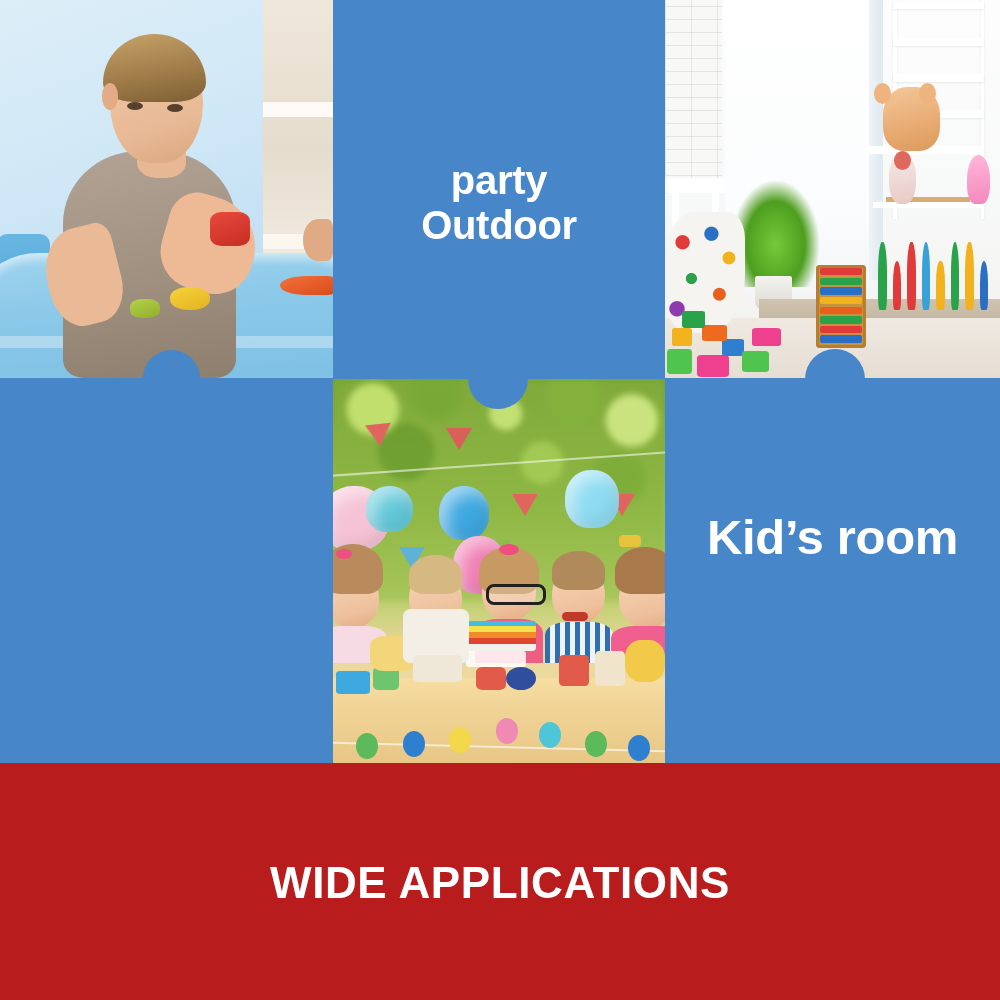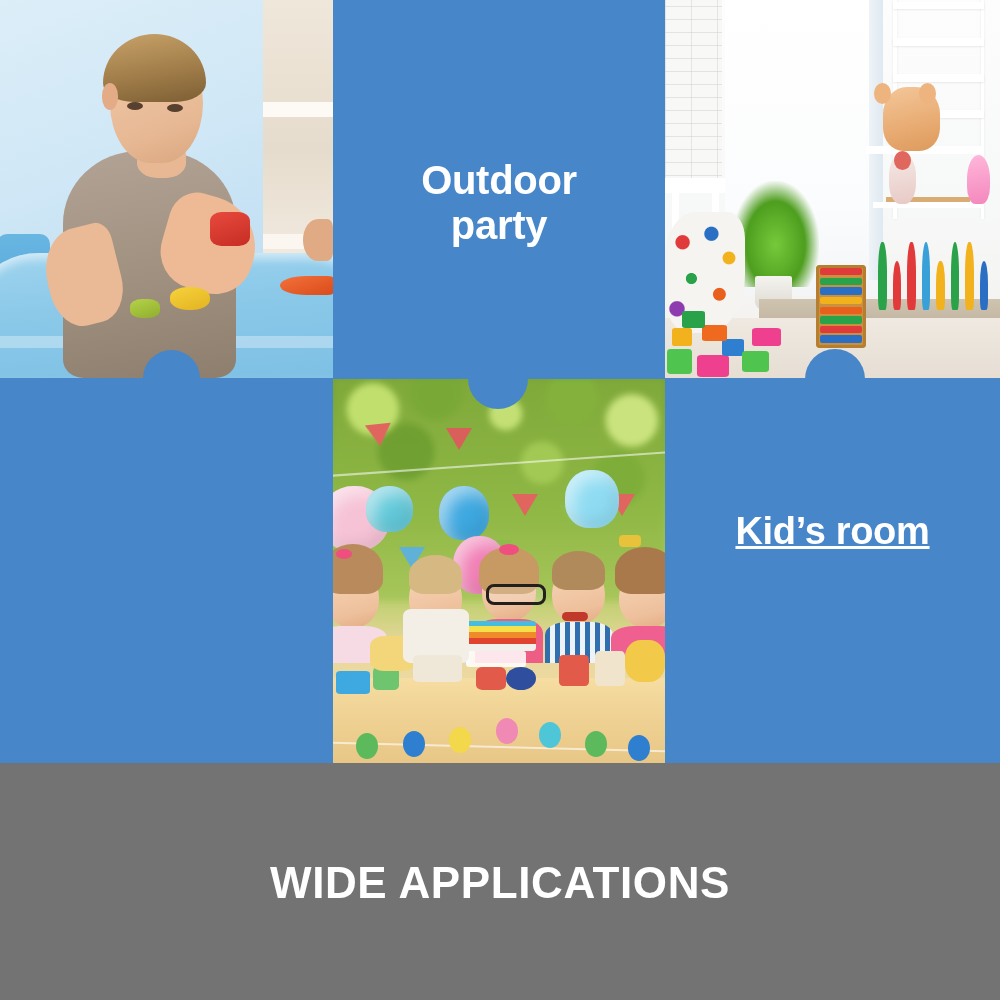--- a/index.html
+++ b/index.html
@@ -169,21 +169,21 @@
         #f08b2c 36%,#f08b2c 56%,#e0442f 56%,#e0442f 78%,#f2f0ea 78%);
       border-radius:4px;}
   .sc3 .cakestand{position:absolute;left:40%;bottom:25%;width:18%;height:4%;
       background:rgba(255,255,255,.85);border-radius:3px;}
   .sc3 .treat{position:absolute;border-radius:14%;}
   .sc3 .garland{position:absolute;left:0;right:0;bottom:4%;height:0;
       border-top:2px solid rgba(255,255,255,.6);}
   .sc3 .ball{position:absolute;width:22px;height:26px;border-radius:50%;}
 
   
-  #banner{position:absolute;left:0;right:0;bottom:0;background:#737373;}
+  #banner{position:absolute;left:0;right:0;bottom:0;background:#b91c1c;}
   #banner h1{
     margin:0;color:#ffffff;text-align:center;font-weight:bold;
     font-size:44px;letter-spacing:.6px;line-height:1;
   }
 </style>
 </head>
 <body>
 
 <div id="stage">
 
@@ -207,22 +207,22 @@
       <div class="dough-red"></div>
       <div class="dough-yel"></div>
       <div class="dough-grn"></div>
       <div class="dough-org"></div>
       <div class="hand2"></div>
     </div>
   </div>
 
   <div class="cell blue" style="left:333px;top:0;width:332px;height:378px;">
     <div class="cell-label" style="top:158px;font-size:40px;">
+      <div>party</div>
       <div>Outdoor</div>
-      <div>party</div>
     </div>
   </div>
 
   <div class="cell" style="left:665px;top:0;width:335px;height:378px;">
     <div class="photo sc2">
       <div class="brick"></div>
       <div class="window"></div>
       <div class="curtain"></div>
 
       <div class="ladder">
@@ -362,21 +362,21 @@
       <div class="ball" style="left:21%;bottom:1.5%;background:#2f7fd0;"></div>
       <div class="ball" style="left:35%;bottom:2.5%;background:#f2d84a;"></div>
       <div class="ball" style="left:49%;bottom:5%;background:#f08ab4;"></div>
       <div class="ball" style="left:62%;bottom:4%;background:#4fc6d8;"></div>
       <div class="ball" style="left:76%;bottom:1.5%;background:#5cb95c;"></div>
       <div class="ball" style="left:89%;bottom:0.5%;background:#2f7fd0;"></div>
     </div>
   </div>
 
   <div class="cell blue" style="left:665px;top:378px;width:335px;height:385px;">
-    <div class="cell-label" style="top:132px;font-size:38px;text-decoration:underline;">Kid’s room</div>
+    <div class="cell-label" style="top:132px;font-size:49px;">Kid’s room</div>
   </div>
 
   <div class="tab" style="left:143px;top:350px;width:57px;height:57px;"></div>
   <div class="tab" style="left:468px;top:349px;width:60px;height:60px;"></div>
   <div class="tab" style="left:805px;top:349px;width:60px;height:60px;"></div>
 
   <div style="position:absolute;left:0;top:378px;width:333px;height:3px;background:#4786C9;"></div>
   <div style="position:absolute;left:333px;top:375px;width:332px;height:4px;background:#4786C9;"></div>
   <div style="position:absolute;left:665px;top:378px;width:335px;height:3px;background:#4786C9;"></div>
 

